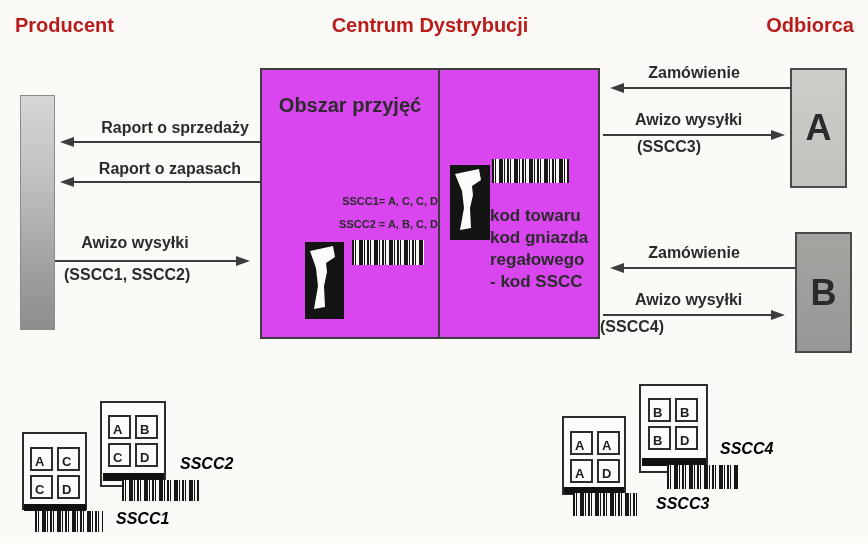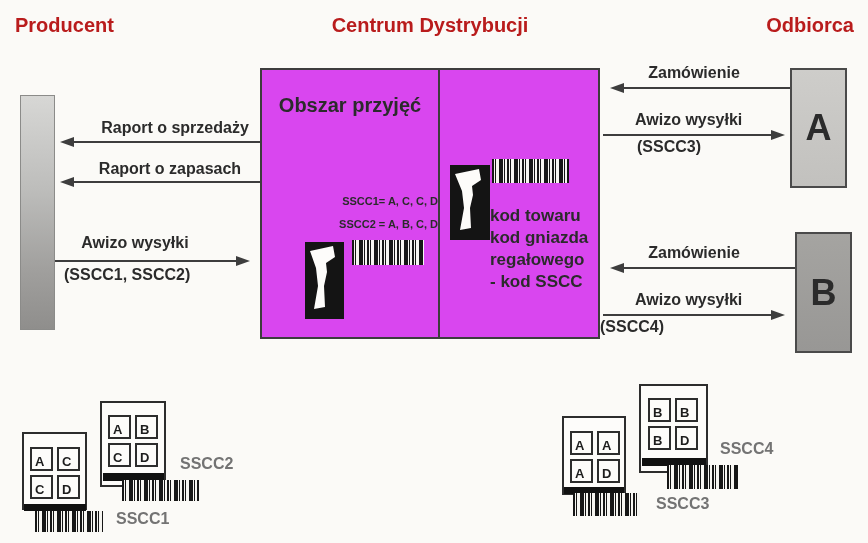--- a/index.html
+++ b/index.html
@@ -63,21 +63,21 @@
     font-size:36px; font-weight:600; color:#2b2b2b;
   }
   .receiver-a { left:790px; top:68px; height:120px; background:linear-gradient(180deg,#cecdca,#c2c1be); }
   .receiver-b { left:795px; top:232px; height:121px; background:linear-gradient(180deg,#a5a4a1,#989795); }
 
   
   .pallet { position:absolute; background:#fdfcfa; border:2px solid #2d2d2d; }
   .pallet-grid { position:absolute; left:6px; top:12px; display:grid; grid-template-columns:23px 23px; grid-auto-rows:24px; gap:4px; }
   .case { border:2px solid #2d2d2d; background:#fdfcfa; display:flex; align-items:flex-end; padding-left:3px; font-size:13px; font-weight:700; line-height:1.05; color:#1d1d1d; }
   .pallet-base { position:absolute; background:#111; }
-  .pallet-label { position:absolute; font-size:16px; font-weight:600; color:#737373; white-space:nowrap; }
+  .pallet-label { position:absolute; font-size:16px; font-weight:600; color:#000000; white-space:nowrap;font-style:italic; }
 </style>
 </head>
 <body>
 
 <div class="stage">
 
   <div class="header" style="left:15px; top:14px;">Producent</div>
   <div class="header centered" style="left:260px; top:14px; width:340px;">Centrum Dystrybucji</div>
   <div class="header" style="right:14px; top:14px;">Odbiorca</div>
 

